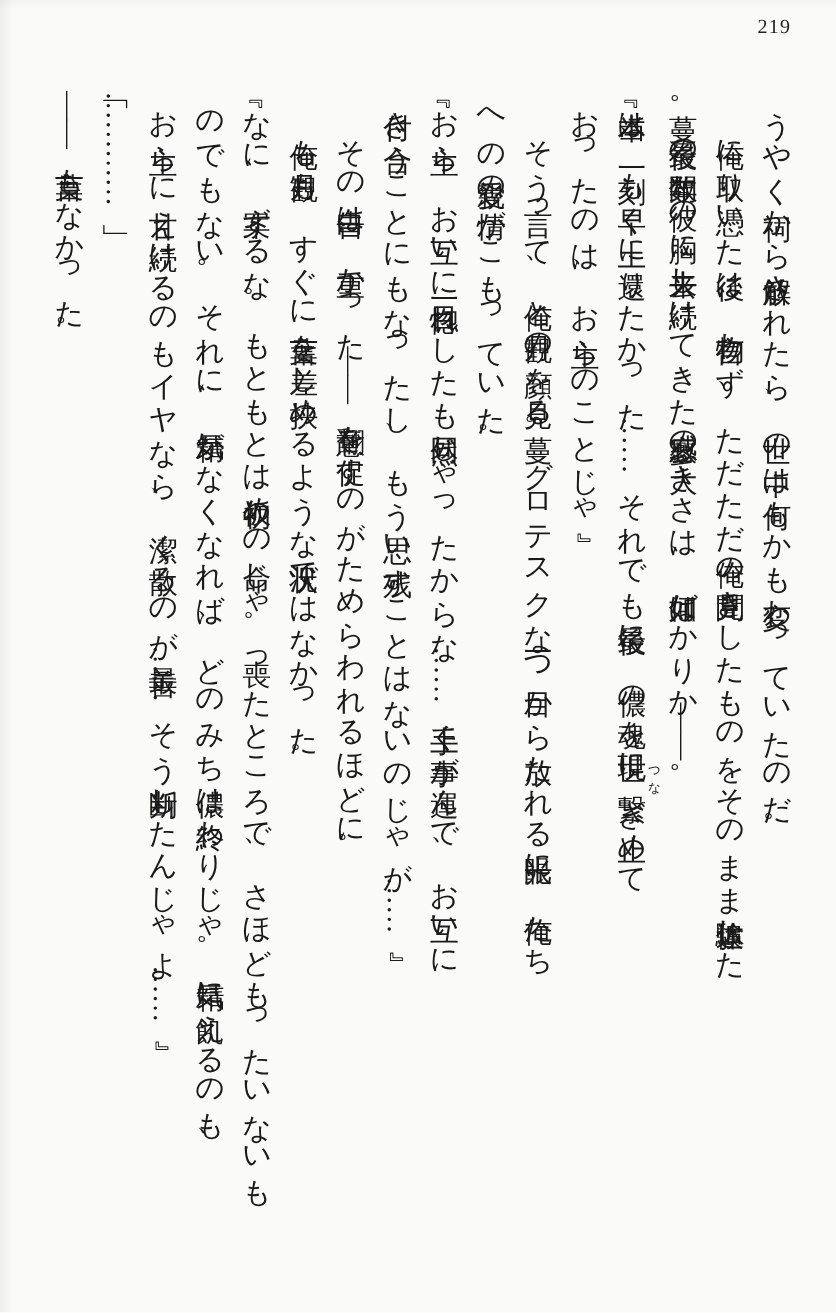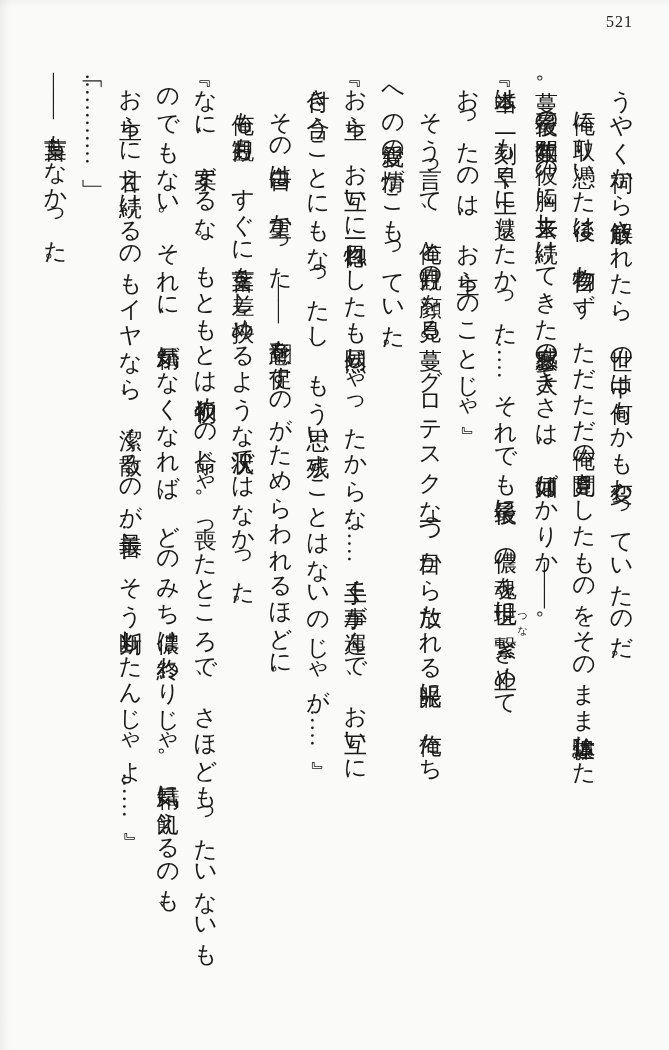--- a/index.html
+++ b/index.html
@@ -59,21 +59,21 @@
     font-size: 10px;
     letter-spacing: 0;
     color: #1a1a1a;
   }
 </style>
 </head>
 <body>
 
 <div class="page">
 
-  <div class="page-number">521</div>
+  <div class="page-number">219</div>
 
   <div class="text-block">
     <div class="line">うやく祠から解放されたら、世の中は何もかも変わっていたのだ。</div>
     <div class="line ind">俺に取り憑いた後は、物言わず、ただただ俺の見聞きしたものをそのまま追体験した</div>
     <div class="line">蔓。最後の数年間、彼の胸に去来し続けてきた寂寥感の大きさは、如何ばかりか――。</div>
     <div class="line"><span>『本当は、一刻も早く土に還りたかった……それでも最後に、儂の魂を現世に</span><ruby><span>繋</span><rt>つな</rt></ruby><span>ぎ止めて</span></div>
     <div class="line">おったのは、お主らのことじゃ』</div>
     <div class="line ind">そう言って、俺と観月の顔を見る蔓。グロテスクな一つ目から放たれる眼光に、俺たち</div>
     <div class="line">への親愛の情がこもっていた。</div>
     <div class="line">『お主ら、お互いに一目惚れしたも同然じゃったからな……上手く事が運んで、お互いに</div>

